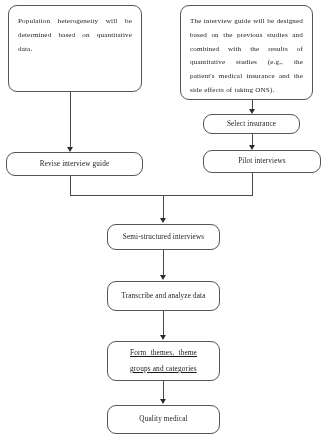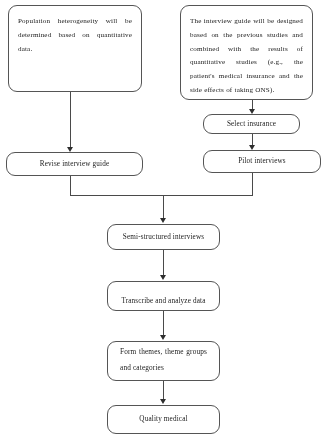--- a/index.html
+++ b/index.html
@@ -50,22 +50,23 @@
     align-items: flex-start;
     padding: 9px 9px 6px 9px;
   }
   .node.two-line .txt {
     text-align: justify;
     text-align-last: left;
     line-height: 2.2;
     font-size: 7.3px;
   }
   .node.two-line {
-    align-items: flex-end;
-    padding: 4px 12px;
+    align-items: center;
+    padding: 4px 22px;
+    text-decoration: underline;
   }
 
   
   .vline {
     position: absolute;
     width: 1px;
     background: #4a4a4a;
   }
   .hline {
     position: absolute;
@@ -103,21 +104,21 @@
   </div>
 
   <div class="node" style="left:6px; top:152px; width:137px; height:24px;">
     <span class="txt">Revise interview guide</span>
   </div>
 
   <div class="node" style="left:107px; top:224px; width:113px; height:26px;align-items:center;">
     <span class="txt">Semi-structured interviews</span>
   </div>
 
-  <div class="node" style="left:107px; top:281px; width:113px; height:30px;align-items:flex-end;">
+  <div class="node" style="left:107px; top:281px; width:113px; height:30px;">
     <span class="txt">Transcribe and analyze data</span>
   </div>
 
   <div class="node two-line" style="left:107px; top:341px; width:113px; height:40px;">
     <span class="txt">Form themes, theme groups and categories</span>
   </div>
 
   <div class="node" style="left:107px; top:405px; width:113px; height:29px;">
     <span class="txt">Quality medical</span>
   </div>

